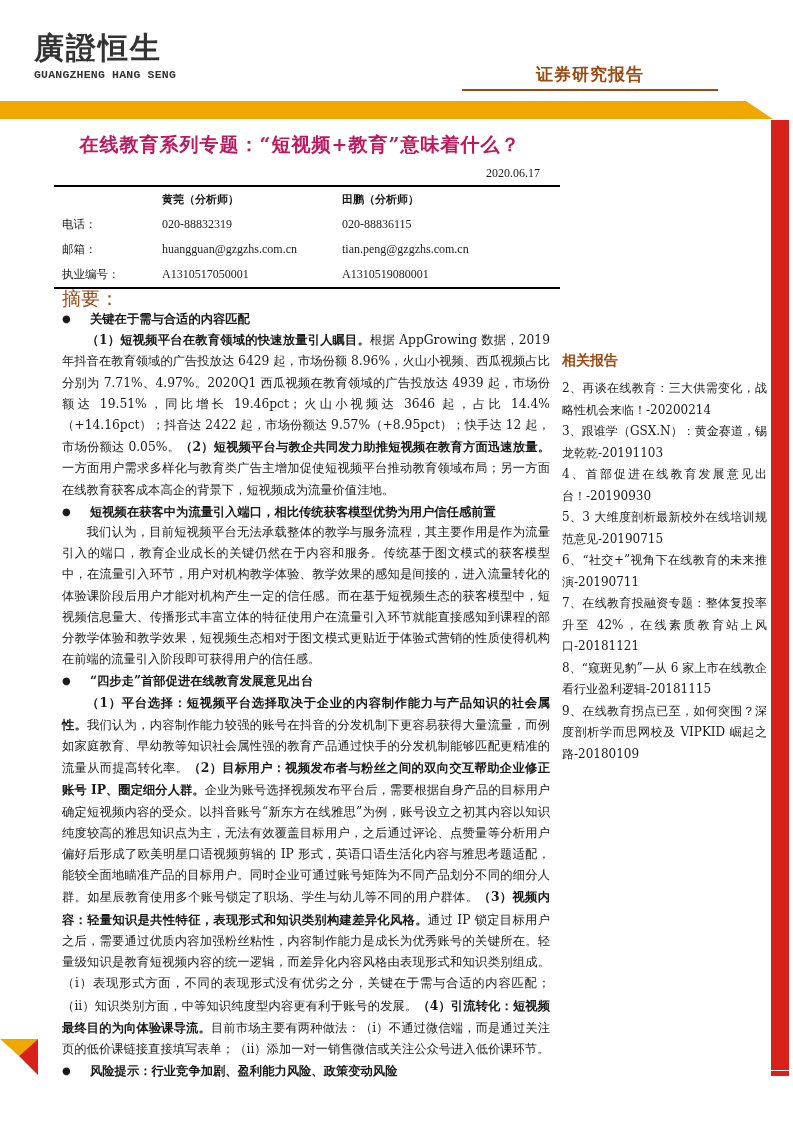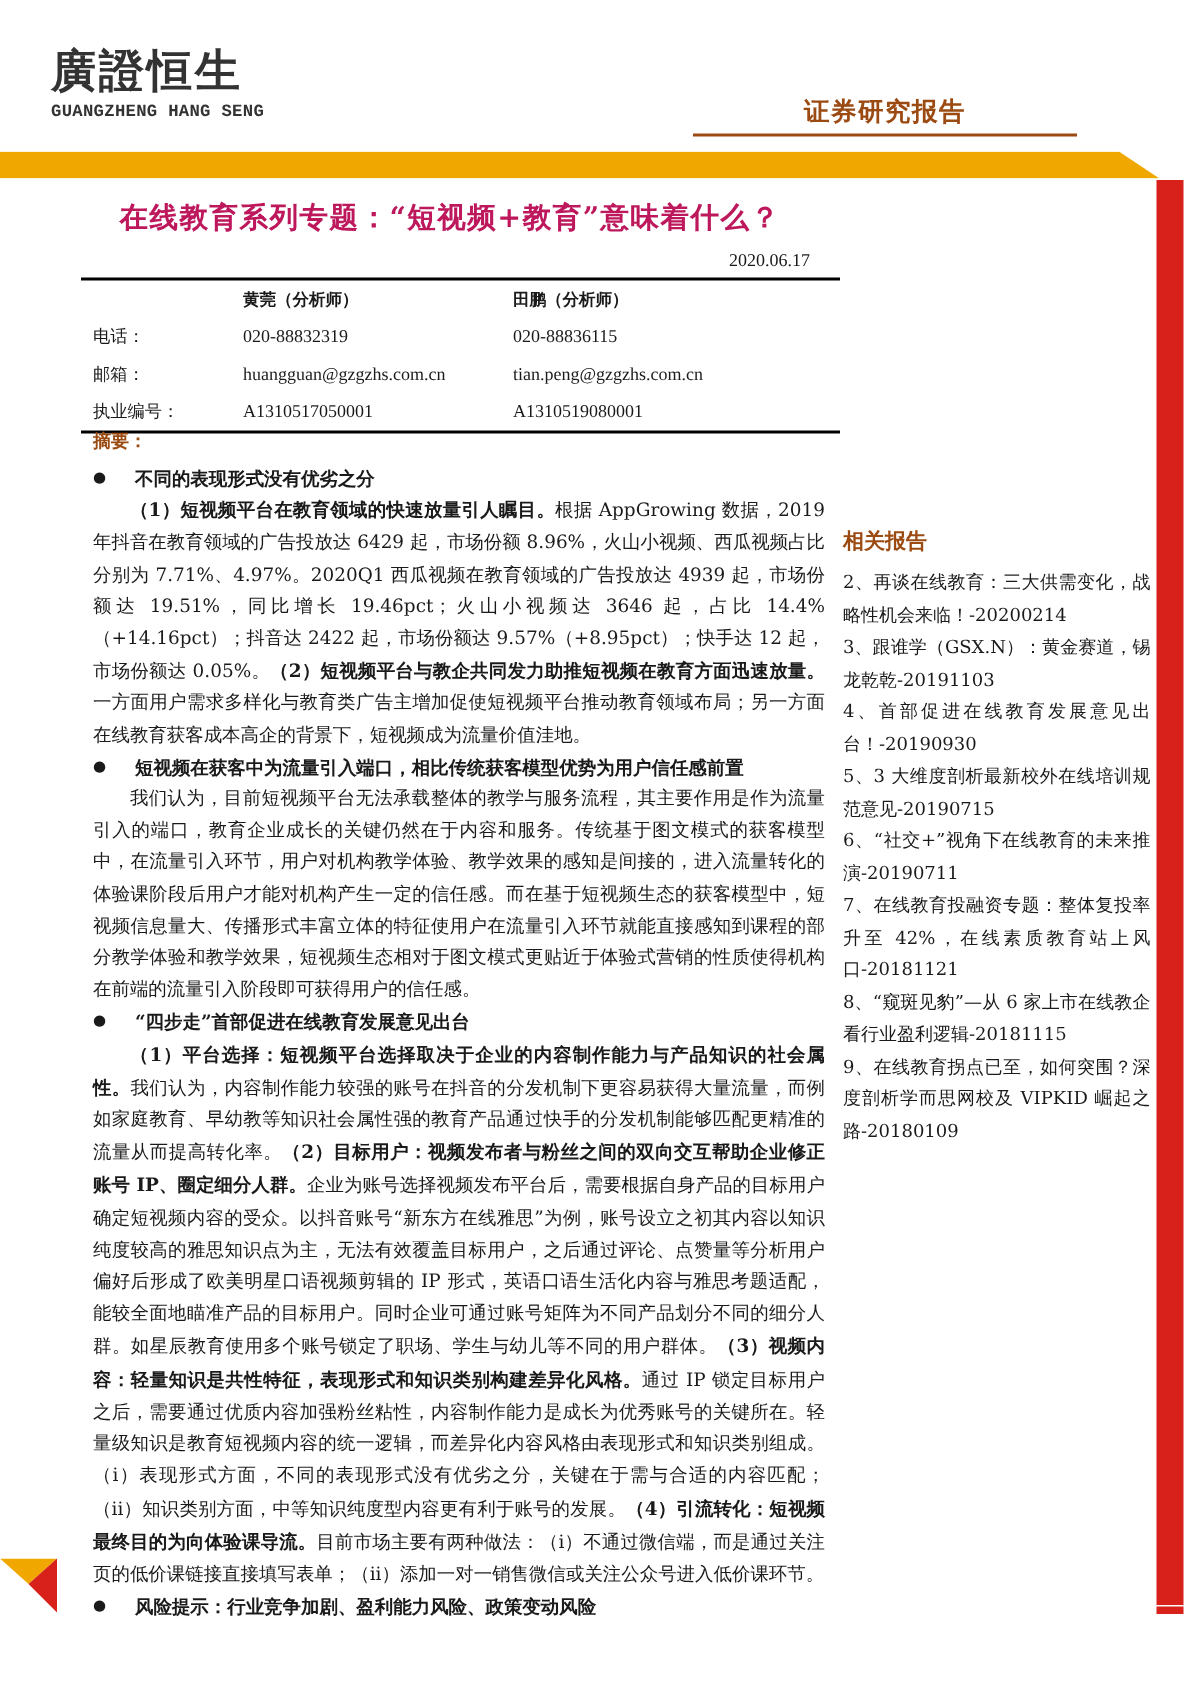--- a/index.html
+++ b/index.html
@@ -32,22 +32,22 @@
 
   
   .analyst { position: absolute; left: 54px; top: 185px; width: 506px; border-top: 2px solid #000; border-bottom: 2px solid #000; }
   .a-row { display: flex; height: 25px; align-items: center; font-size: 11.5px; }
   .a-row .lbl { width: 100px; padding-left: 8px; font-family: "DejaVu Serif", serif; }
   .a-row .c1 { width: 180px; font-family: "Liberation Serif", serif; font-size: 12px; }
   .a-row .c2 { width: 200px; font-family: "Liberation Serif", serif; font-size: 12px; }
   .a-row.head .c1, .a-row.head .c2 { font-family: "DejaVu Serif", serif; font-weight: bold; font-size: 11px; }
 
   
-  .summary-h { position: absolute; left: 62px; top: 286px; font-family: "DejaVu Serif", serif; font-weight: bold;
-               font-size: 12px; color: #9b4a12; }
+  .summary-h { position: absolute; left: 62px; top: 286px; font-family: "DejaVu Serif", serif; font-weight: normal;
+               font-size: 19px; color: #9b4a12; }
   .body { position: absolute; left: 62px; top: 308px; width: 488px; font-size: 12.3px; line-height: 21.2px; text-align: justify; }
   .bullet { position: relative; padding-left: 28px; font-weight: bold; }
   .bullet::before { content: "●"; position: absolute; left: 0; top: 0; font-size: 10px; }
   .para { text-indent: 2em; }
   .para b { font-weight: bold; }
 
   
   .rel { position: absolute; left: 562px; top: 352px; width: 205px; }
   .rel-h { font-family: "DejaVu Serif", serif; font-weight: bold; font-size: 14px; color: #9b4a12; margin-bottom: 8px; }
   .rel-item { font-size: 12px; line-height: 21.5px; text-align: justify; }
@@ -89,21 +89,21 @@
   </div>
   <div class="a-row">
     <span class="lbl">执业编号：</span>
     <span class="c1">A1310517050001</span>
     <span class="c2">A1310519080001</span>
   </div>
 </div>
 
 <div class="summary-h">摘要：</div>
 <div class="body">
-  <div class="bullet">不同的表现形式没有优劣之分</div>
+  <div class="bullet">关键在于需与合适的内容匹配</div>
   <div class="para">
     <b>（1）短视频平台在教育领域的快速放量引人瞩目。</b><span>根据 AppGrowing 数据，2019 年抖音在教育领域的广告投放达 6429 起，市场份额 8.96%，火山小视频、西瓜视频占比分别为 7.71%、4.97%。2020Q1 西瓜视频在教育领域的广告投放达 4939 起，市场份额达 19.51%，同比增长 19.46pct；火山小视频达 3646 起，占比 14.4%（+14.16pct）；抖音达 2422 起，市场份额达 9.57%（+8.95pct）；快手达 12 起，市场份额达 0.05%。</span><b>（2）短视频平台与教企共同发力助推短视频在教育方面迅速放量。</b><span>一方面用户需求多样化与教育类广告主增加促使短视频平台推动教育领域布局；另一方面在线教育获客成本高企的背景下，短视频成为流量价值洼地。</span>
   </div>
   <div class="bullet">短视频在获客中为流量引入端口，相比传统获客模型优势为用户信任感前置</div>
   <div class="para">我们认为，目前短视频平台无法承载整体的教学与服务流程，其主要作用是作为流量引入的端口，教育企业成长的关键仍然在于内容和服务。传统基于图文模式的获客模型中，在流量引入环节，用户对机构教学体验、教学效果的感知是间接的，进入流量转化的体验课阶段后用户才能对机构产生一定的信任感。而在基于短视频生态的获客模型中，短视频信息量大、传播形式丰富立体的特征使用户在流量引入环节就能直接感知到课程的部分教学体验和教学效果，短视频生态相对于图文模式更贴近于体验式营销的性质使得机构在前端的流量引入阶段即可获得用户的信任感。</div>
   <div class="bullet">“四步走”首部促进在线教育发展意见出台</div>
   <div class="para">
     <b>（1）平台选择：短视频平台选择取决于企业的内容制作能力与产品知识的社会属性。</b><span>我们认为，内容制作能力较强的账号在抖音的分发机制下更容易获得大量流量，而例如家庭教育、早幼教等知识社会属性强的教育产品通过快手的分发机制能够匹配更精准的流量从而提高转化率。</span><b>（2）目标用户：视频发布者与粉丝之间的双向交互帮助企业修正账号 IP、圈定细分人群。</b><span>企业为账号选择视频发布平台后，需要根据自身产品的目标用户确定短视频内容的受众。以抖音账号“新东方在线雅思”为例，账号设立之初其内容以知识纯度较高的雅思知识点为主，无法有效覆盖目标用户，之后通过评论、点赞量等分析用户偏好后形成了欧美明星口语视频剪辑的 IP 形式，英语口语生活化内容与雅思考题适配，能较全面地瞄准产品的目标用户。同时企业可通过账号矩阵为不同产品划分不同的细分人群。如星辰教育使用多个账号锁定了职场、学生与幼儿等不同的用户群体。</span><b>（3）视频内容：轻量知识是共性特征，表现形式和知识类别构建差异化风格。</b><span>通过 IP 锁定目标用户之后，需要通过优质内容加强粉丝粘性，内容制作能力是成长为优秀账号的关键所在。轻量级知识是教育短视频内容的统一逻辑，而差异化内容风格由表现形式和知识类别组成。（i）表现形式方面，不同的表现形式没有优劣之分，关键在于需与合适的内容匹配；（ii）知识类别方面，中等知识纯度型内容更有利于账号的发展。</span><b>（4）引流转化：短视频最终目的为向体验课导流。</b><span>目前市场主要有两种做法：（i）不通过微信端，而是通过关注页的低价课链接直接填写表单；（ii）添加一对一销售微信或关注公众号进入低价课环节。</span>
   </div>
   <div class="bullet">风险提示：行业竞争加剧、盈利能力风险、政策变动风险</div>

